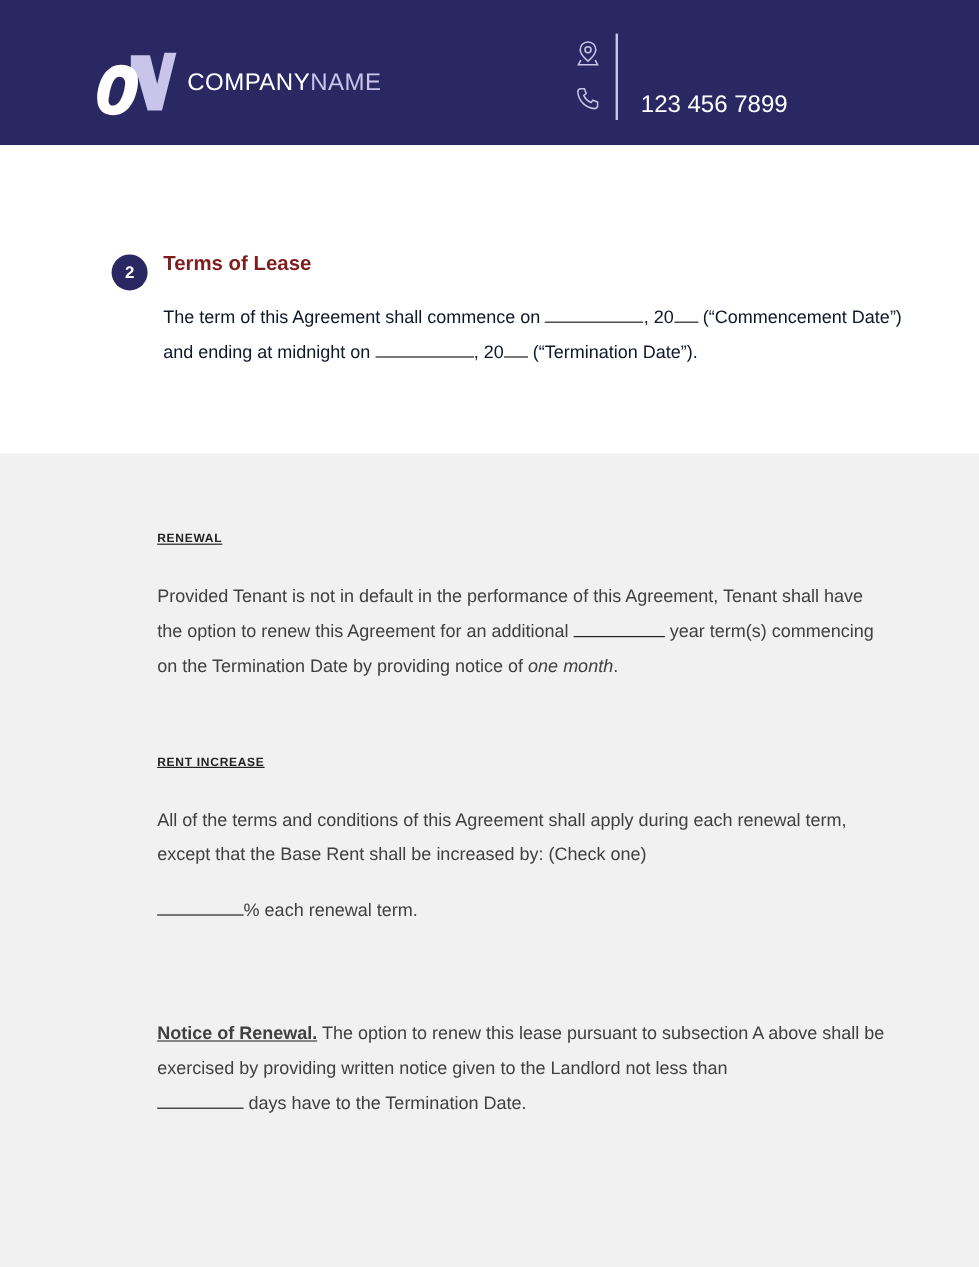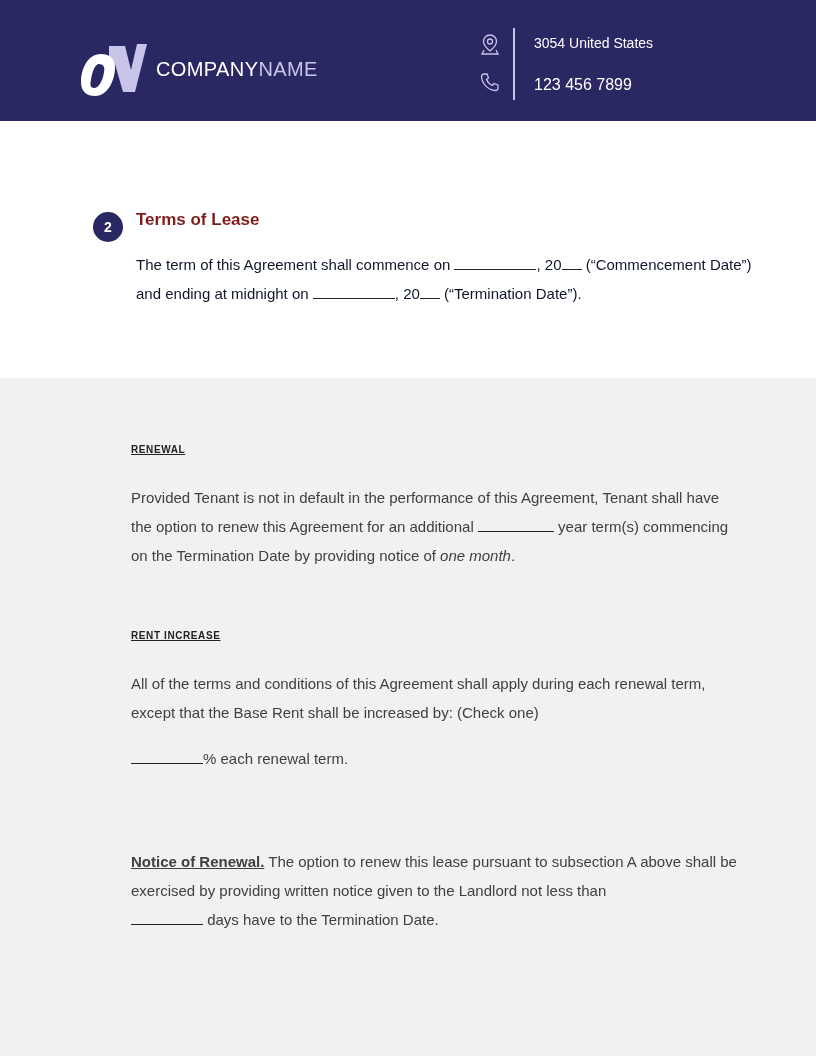--- a/index.html
+++ b/index.html
@@ -7,21 +7,21 @@
   body { font-family: "Liberation Sans", sans-serif; color: #222; background: #fff; position: relative; }
 
   .header { position: absolute; left: 0; top: 0; width: 816px; height: 121px; background: #2a2862; }
   .logo { position: absolute; left: 79px; top: 40px; width: 70px; height: 58px; }
   .company { position: absolute; left: 156px; top: 58px; font-size: 20px; letter-spacing: 0.4px; color: #fff; }
   .company .light { color: #c9c4ea; }
   .icon-pin { position: absolute; left: 480px; top: 33px; width: 20px; height: 22px; }
   .icon-phone { position: absolute; left: 480px; top: 72px; width: 20px; height: 20px; }
   .vdivider { position: absolute; left: 513px; top: 28px; width: 2px; height: 72px; background: #c9c4ea; }
   .addr { position: absolute; left: 534px; top: 35px; font-size: 14px; line-height: 17px; color: #fff; }
-  .phone { position: absolute; left: 534px; top: 76px; font-size: 16px; color: #fff; }
+  .phone { position: absolute; left: 534px; top: 76px; font-size: 20px; color: #fff; }
 
   .section-top { position: absolute; left: 0; top: 121px; width: 816px; height: 257px; background: #fff; }
   .num-badge { position: absolute; left: 93px; top: 212px; width: 30px; height: 30px; border-radius: 50%; background: #2a2862; color: #fff; font-size: 14px; font-weight: bold; display: flex; align-items: center; justify-content: center; }
   .title { position: absolute; left: 136px; top: 210px; font-size: 17px; font-weight: bold; color: #7f1d1d; }
   .intro { position: absolute; left: 136px; top: 250px; width: 620px; font-size: 15px; line-height: 29px; color: #0f172a; }
 
   .section-grey { position: absolute; left: 0; top: 378px; width: 816px; height: 678px; background: #f1f1f1; }
   .h-sub { position: absolute; left: 131px; font-size: 10px; font-weight: bold; text-decoration: underline; letter-spacing: 0.6px; color: #222; }
   .para { position: absolute; left: 131px; width: 610px; font-size: 15px; line-height: 29px; color: #404040; }
   .blank { display: inline-block; border-bottom: 1px solid #222; height: 14px; vertical-align: baseline; }
@@ -41,21 +41,20 @@
   <svg class="icon-pin" viewBox="0 0 20 22">
     <path d="M10 2 C6 2 3.5 5 3.5 8.5 C3.5 12.5 10 18 10 18 C10 18 16.5 12.5 16.5 8.5 C16.5 5 14 2 10 2 Z" fill="none" stroke="#c9c4ea" stroke-width="1.3"></path>
     <circle cx="10" cy="8.5" r="2.5" fill="none" stroke="#c9c4ea" stroke-width="1.3"></circle>
     <path d="M4 17 L2 21 L18 21 L16 17" fill="none" stroke="#c9c4ea" stroke-width="1.3"></path>
   </svg>
   <svg class="icon-phone" viewBox="0 0 20 20">
     <path d="M4 2 L7 2 L8.5 6 L6.5 7.5 C7.5 10 10 12.5 12.5 13.5 L14 11.5 L18 13 L18 16 C18 17.5 17 18.5 15.5 18.5 C8 18 2 12 1.5 4.5 C1.5 3 2.5 2 4 2 Z" fill="none" stroke="#c9c4ea" stroke-width="1.3"></path>
   </svg>
   <div class="vdivider"></div>
   <div class="addr">
-    <div>3054  United States</div>
   </div>
   <div class="phone">123 456 7899</div>
 </div>
 
 <div class="section-top"></div>
 <div class="num-badge">2</div>
 <div class="title">Terms of Lease</div>
 <div class="intro"><span>The term of this Agreement shall commence on </span><span class="blank" style="width:82px"></span><span>, 20</span><span class="blank" style="width:20px"></span><span> (“Commencement Date”) and ending at midnight on </span><span class="blank" style="width:82px"></span><span>, 20</span><span class="blank" style="width:20px"></span><span> (“Termination Date”).</span></div>
 
 <div class="section-grey"></div>

